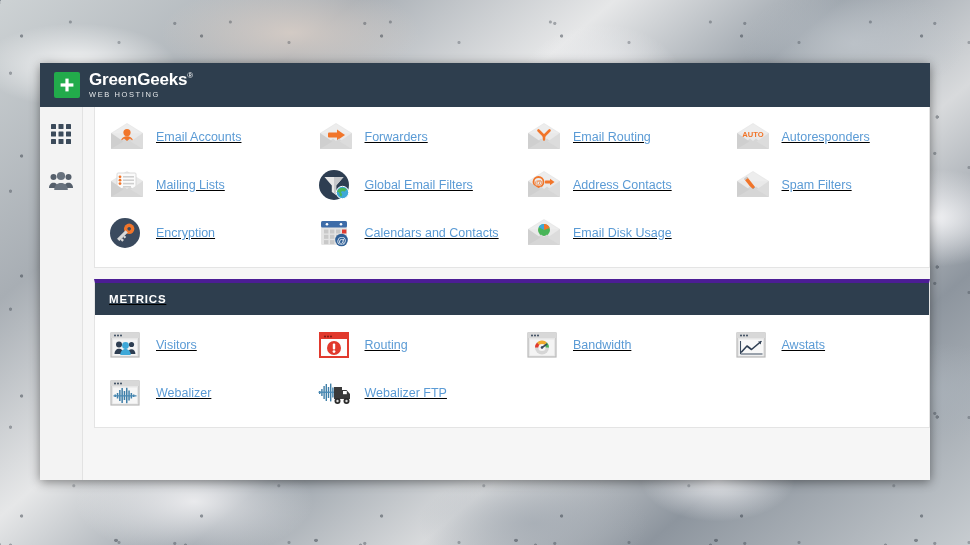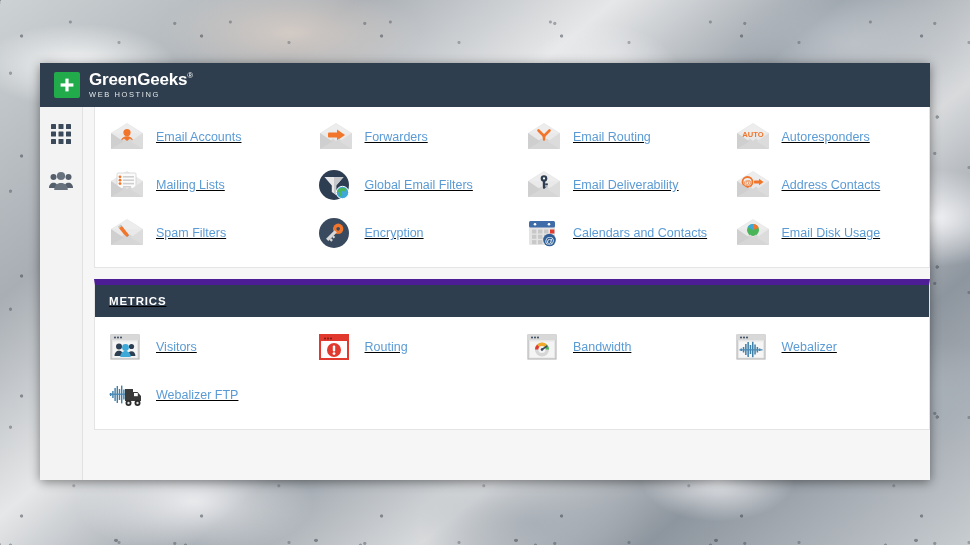--- a/index.html
+++ b/index.html
@@ -91,21 +91,21 @@
     flex:1 1 auto;min-width:0;background:#f6f6f6;
     padding:0 0 0 11px;box-sizing:border-box;overflow:hidden;
     position:relative;
   }
 
   .panel{
     background:#ffffff;border:1px solid #e4e4e4;border-top:none;
     margin-bottom:11px;
     text-decoration:underline;
   }
-  .panel.with-head{border-top:6px solid #4c1d95;}
+  .panel.with-head{border-top:4px solid #4c1d95;}
   .panel-head{
     background:#2e3e4e;color:#ffffff;
     font-size:11.5px;font-weight:bold;letter-spacing:.8px;
     padding:10px 14px;
   }
   .grid{
     display:grid;grid-template-columns:repeat(4,1fr);
     padding:6px 0 10px 0;
   }
   .cell{
@@ -278,39 +278,20 @@
                 <path d="M16 8h9.5l-7.3 8.6V26l-2.2-1.5z" fill="#c6c8cb"></path>
                 <circle cx="24.5" cy="23.5" r="6.2" fill="#3ea8d8"></circle>
                 <path d="M20.2 20.6a6.2 6.2 0 0 1 8.7-.3l-2.2 2.2-2.6-.6-1.3 1.6 1.5 1.7-1.1 2.8-1.6-1.7-.3-2.7-2.4-1.2z" fill="#49b558"></path>
                 <circle cx="24.5" cy="23.5" r="6.2" fill="none" stroke="#ffffff" stroke-width="1"></circle>
               </svg>
             </span>
             <span class="lbl">Global Email Filters</span>
           </div>
 
 
-          <div class="cell">
-            <span class="ico">
-              <svg width="36" height="30" viewBox="0 0 36 30">
-                <path d="M2 27V11L18 1l16 10v16z" fill="#e9e9e9"></path>
-                <path d="M18 2 3.5 11.2h29z" fill="#ededed"></path>
-                <g fill="#2e3e52">
-                    <circle cx="18" cy="8.6" r="3.3"></circle>
-                    <rect x="16.8" y="10.5" width="2.4" height="9"></rect>
-                    <rect x="19.2" y="13.4" width="2.6" height="1.9"></rect>
-                    <rect x="19.2" y="16.6" width="2.2" height="1.8"></rect>
-                  </g>
-                <circle cx="18" cy="8.4" r="1.1" fill="#ffffff"></circle>
-                <path d="M2 27 15 16.5 18 19l3-2.5L34 27z" fill="#d6d6d6"></path>
-                <path d="M2 27V11l12.5 8.5z" fill="#cfcfcf"></path>
-                <path d="M34 27V11L21.5 19.5z" fill="#dcdcdc"></path>
-              </svg>
-            </span>
-            <span class="lbl">Email Deliverability</span>
-          </div>
 
           <div class="cell">
             <span class="ico">
               <svg width="36" height="30" viewBox="0 0 36 30">
                 <path d="M2 27V11L18 1l16 10v16z" fill="#e9e9e9"></path>
                 <path d="M18 2 3.5 11.2h29z" fill="#ededed"></path>
                 <g fill="none" stroke="#f1752a" stroke-width="1.8">
                     <circle cx="12.5" cy="12" r="5"></circle>
                   </g>
                 <text x="12.5" y="15.2" text-anchor="middle" font-family="Liberation Sans, sans-serif" font-size="8" fill="#f1752a">@</text>
@@ -471,20 +452,38 @@
                 <path d="M16 17.5 20.9 12.5a7 7 0 0 1 2.1 5z" fill="#49b558"></path>
                 <circle cx="16" cy="17.5" r="3.6" fill="#f4f4f4"></circle>
                 <path d="M16 17.5 20.6 14.3" stroke="#3a4a5e" stroke-width="1.6" stroke-linecap="round"></path>
                 <circle cx="16" cy="17.5" r="1.3" fill="#3a4a5e"></circle>
               </svg>
             </span>
             <span class="lbl">Bandwidth</span>
           </div>
 
 
+          <div class="cell">
+            <span class="ico">
+              <svg width="32" height="30" viewBox="0 0 32 30">
+                <rect x="2" y="3" width="28" height="24" fill="#e6e6e6" stroke="#b9b9b9" stroke-width="1.2"></rect>
+                <rect x="2" y="3" width="28" height="5" fill="#d8d8d8"></rect>
+                <g fill="#3a4a5e">
+                    <circle cx="6" cy="5.5" r="1"></circle>
+                    <circle cx="9" cy="5.5" r="1"></circle>
+                    <circle cx="12" cy="5.5" r="1"></circle>
+                  </g>
+                <rect x="4" y="9.5" width="24" height="16" fill="#f8f8f8"></rect>
+                <path d="M5.5 24h22M5.5 24V11" stroke="#3a4a5e" stroke-width="1.1" fill="none"></path>
+                <path d="M6.5 22 12 16l4.5 3.5L26 11.5" stroke="#2e3e52" stroke-width="1.6" fill="none" stroke-linejoin="round" stroke-linecap="round"></path>
+                <path d="M26 11.5 23 11.5 26 14.5z" fill="#2e3e52"></path>
+              </svg>
+            </span>
+            <span class="lbl">Awstats</span>
+          </div>
 
           <div class="cell">
             <span class="ico">
               <svg width="32" height="30" viewBox="0 0 32 30">
                 <rect x="2" y="3" width="28" height="24" fill="#e6e6e6" stroke="#b9b9b9" stroke-width="1.2"></rect>
                 <rect x="2" y="3" width="28" height="5" fill="#d8d8d8"></rect>
                 <g fill="#3a4a5e">
                     <circle cx="6" cy="5.5" r="1"></circle>
                     <circle cx="9" cy="5.5" r="1"></circle>
                     <circle cx="12" cy="5.5" r="1"></circle>

